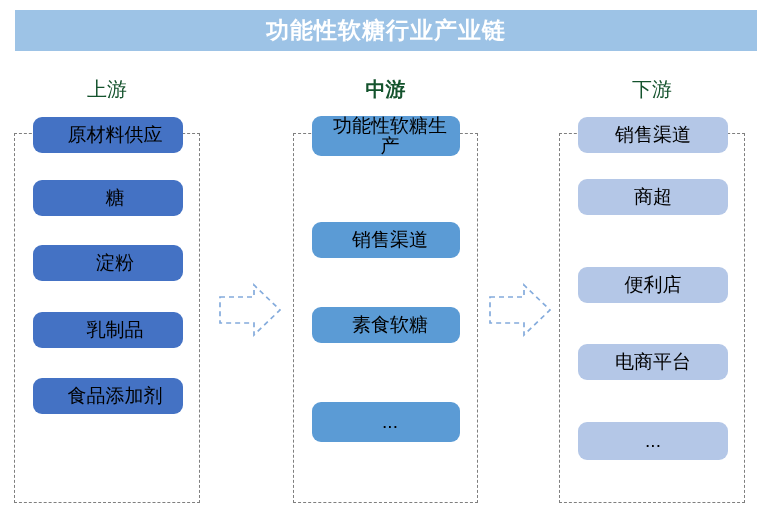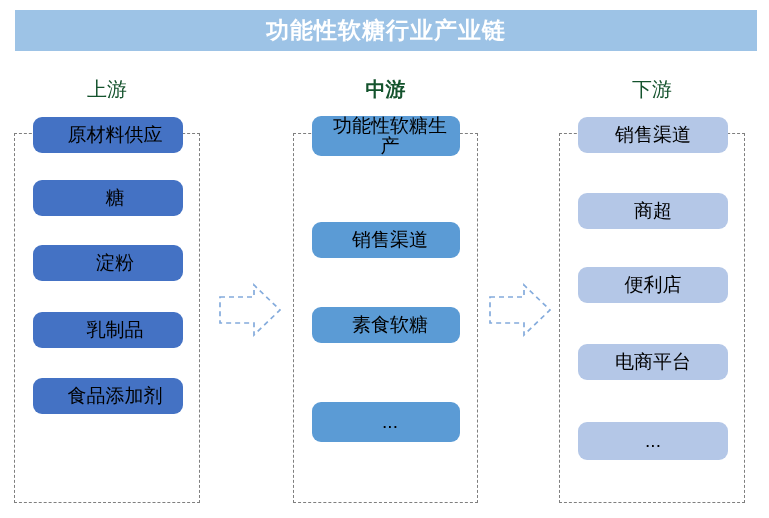--- a/index.html
+++ b/index.html
@@ -74,21 +74,21 @@
   <div class="box up" style="top:245px">淀粉</div>
   <div class="box up" style="top:312px">乳制品</div>
   <div class="box up" style="top:378px">食品添加剂</div>
 
   <div class="box mid" style="top:116px;height:40px">功能性软糖生产</div>
   <div class="box mid" style="top:222px">销售渠道</div>
   <div class="box mid" style="top:307px">素食软糖</div>
   <div class="box mid" style="top:402px;height:40px">...</div>
 
   <div class="box down" style="top:117px">销售渠道</div>
-  <div class="box down" style="top:193px">商超</div>
+  <div class="box down" style="top:179px">商超</div>
   <div class="box down" style="top:267px">便利店</div>
   <div class="box down" style="top:344px">电商平台</div>
   <div class="box down" style="top:422px;height:38px">...</div>
 
   <svg class="arrow a1" viewBox="0 0 64 54" aria-hidden="true">
     <path d="M2 14 H36 V2 L62 27 L36 52 V40 H2 Z" fill="none" stroke="#84ABDC" stroke-width="1.7" stroke-dasharray="5 4" stroke-linejoin="miter"></path>
   </svg>
   <svg class="arrow a2" viewBox="0 0 64 54" aria-hidden="true">
     <path d="M2 14 H36 V2 L62 27 L36 52 V40 H2 Z" fill="none" stroke="#84ABDC" stroke-width="1.7" stroke-dasharray="5 4" stroke-linejoin="miter"></path>
   </svg>

